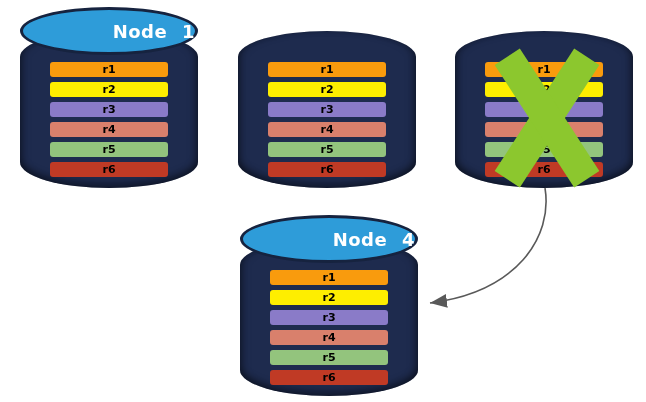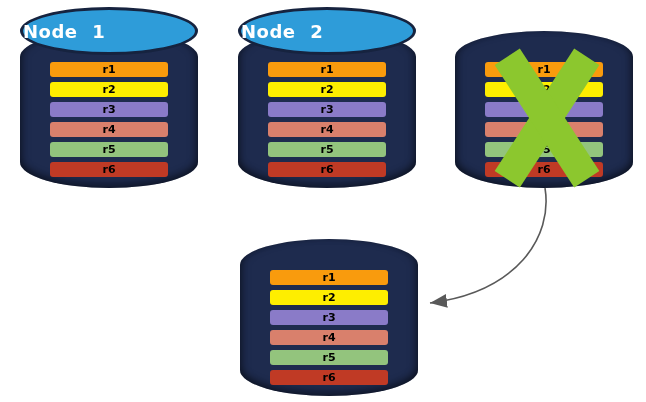--- a/index.html
+++ b/index.html
@@ -31,21 +31,21 @@
                 inset -6px 0 8px -4px rgba(0,0,0,0.35);
   }
   .cyl-top {
     position: absolute;
     left: 0; right: 0; top: 0;
     height: 48px;
     box-sizing: border-box;
     background: var(--cylinder-top, #2E9CD9);
     border: 3px solid var(--cylinder-outline, #16233F);
     border-radius: 50%;
-    display: flex; align-items: center; justify-content: flex-start;
+    display: flex; align-items: center; justify-content: flex-end;
     z-index: 2;
   }
   .node-title {
     color: var(--title-text, #fff);
     font-weight: bold;
     font-size: 18px;
     word-spacing: 8px;
     letter-spacing: 0.5px;
   }
 
@@ -122,23 +122,20 @@
       </div>
 
       <div class="row-bar" style="background: rgb(192, 58, 37);">
         <span>r6</span>
       </div>
     </div>
 </div>
 
 <div class="node node-2">
   <div class="cyl-body"></div>
-  <div class="cyl-top">
-    <span class="node-title">Node 2</span>
-  </div>
   <div class="rows">
 
       <div class="row-bar" style="background: rgb(249, 155, 13);">
         <span>r1</span>
       </div>
 
       <div class="row-bar" style="background: rgb(254, 238, 0);">
         <span>r2</span>
       </div>
 
@@ -189,20 +186,23 @@
       </div>
     </div>
   <div class="fail-x">
     <div class="xbar xbar-a"></div>
     <div class="xbar xbar-b"></div>
   </div>
 </div>
 
 <div class="node node-4">
   <div class="cyl-body"></div>
+  <div class="cyl-top">
+    <span class="node-title">Node 4</span>
+  </div>
   <div class="rows">
 
       <div class="row-bar" style="background: rgb(249, 155, 13);">
         <span>r1</span>
       </div>
 
       <div class="row-bar" style="background: rgb(254, 238, 0);">
         <span>r2</span>
       </div>
 

